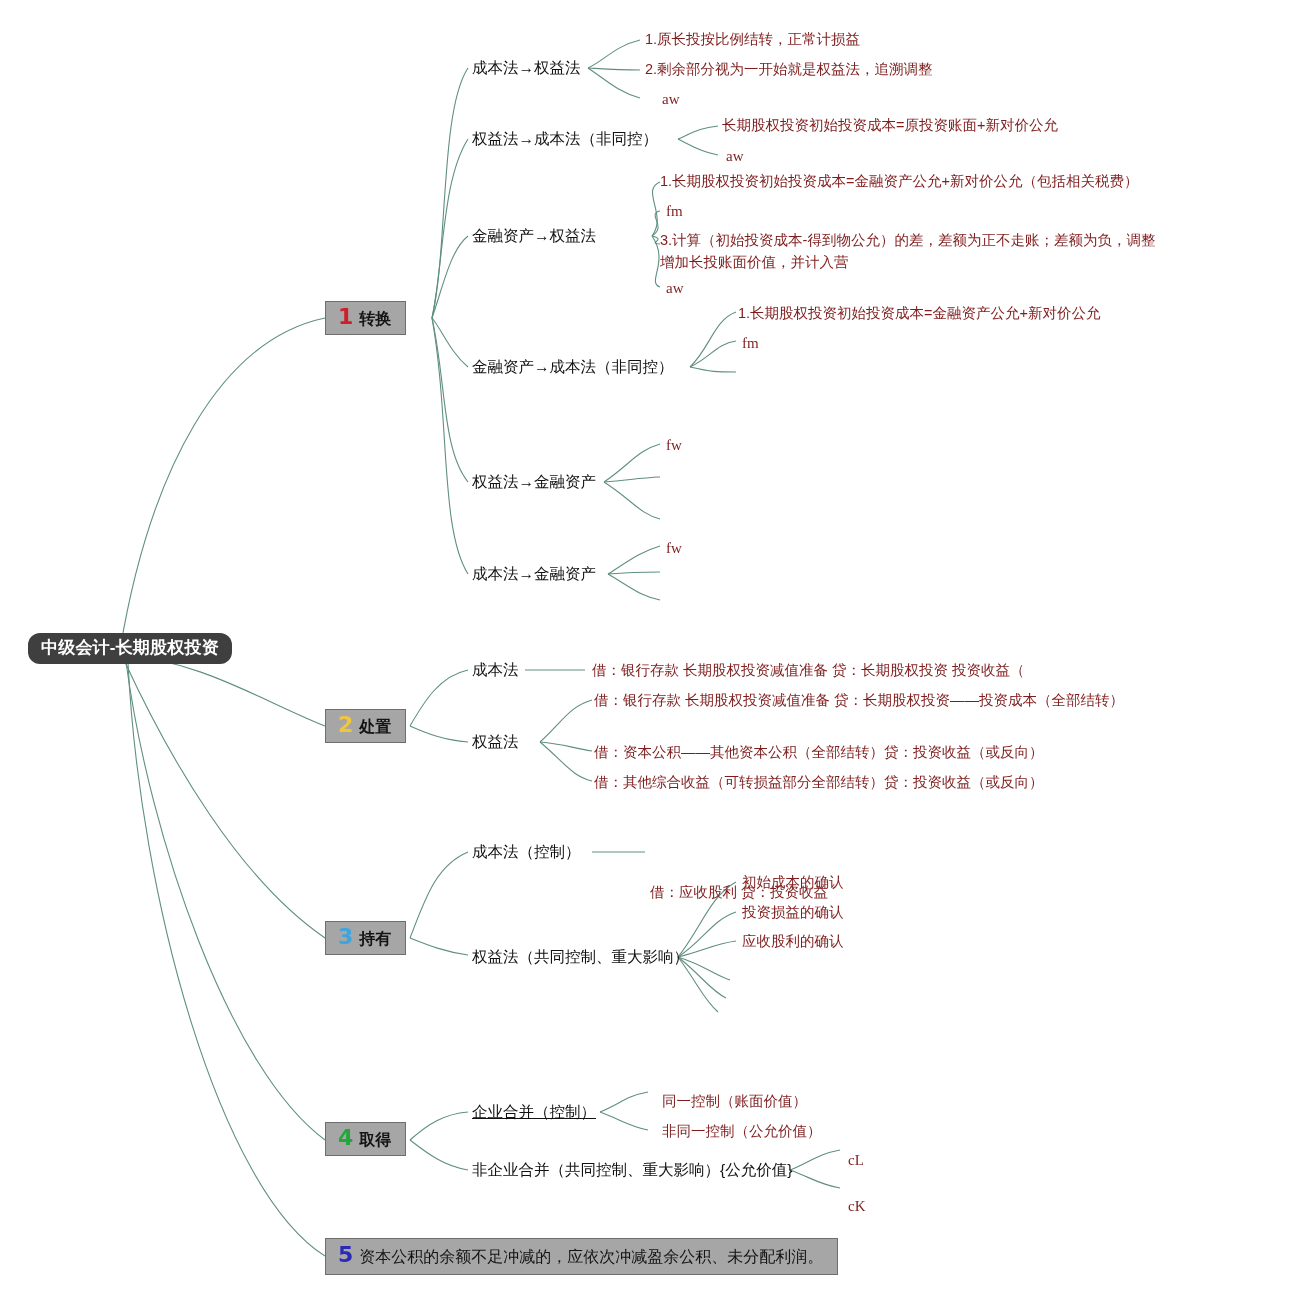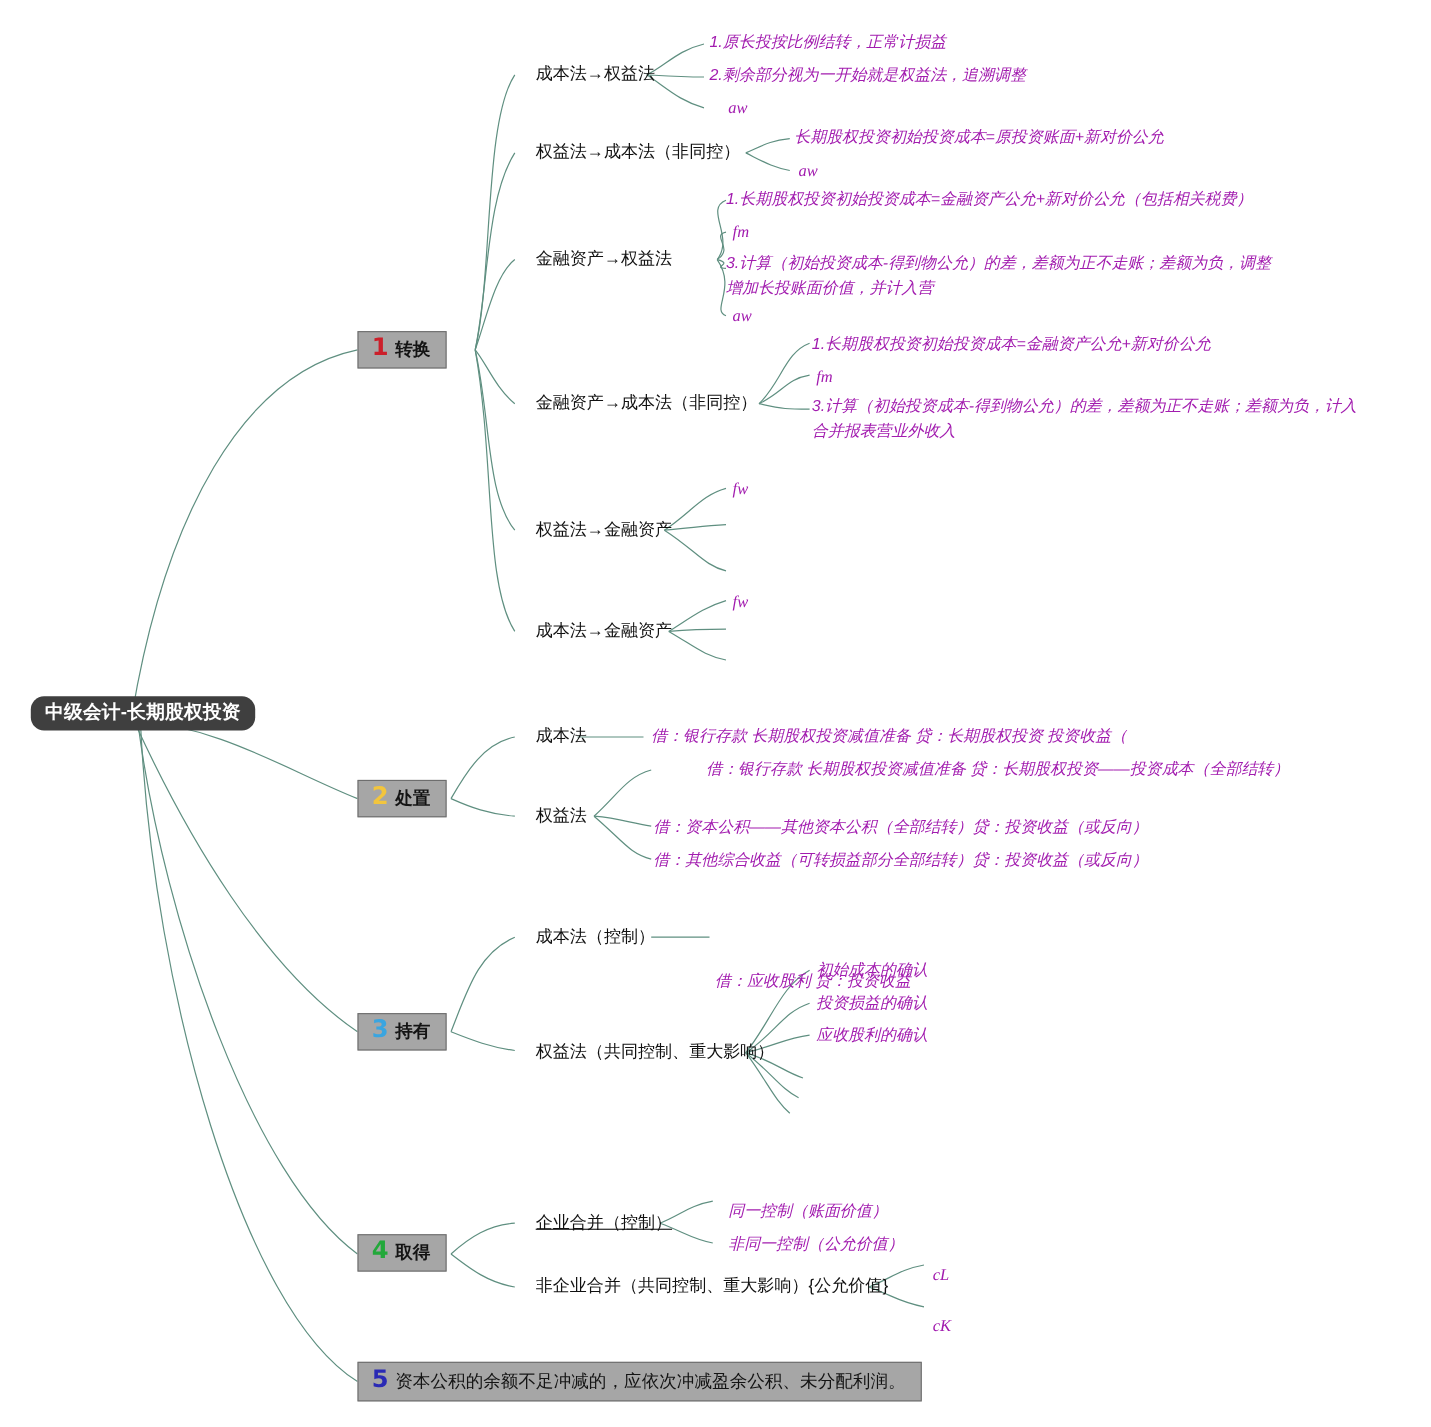--- a/index.html
+++ b/index.html
@@ -66,29 +66,27 @@
     line-height: 1;
   }
   .l1-label { font-weight: 700; }
 
   
   .l2-node {
     font-size: 15.5px;
     white-space: nowrap;
     line-height: 1.35;
     color: #111111;
-    margin-left: 15px;
   }
 
   
   .l3-node {
     font-size: 14.5px;
     line-height: 1.5;
-    color: #a21caf;
-    font-style: italic;
+    color: #7f1d1d;
   }
   .l3-node.latin {
     font-family: "Liberation Serif", "DejaVu Serif", serif;
     font-size: 15px;
   }
   .l3-node.wrap2 { white-space: normal; }
   .l3-node.nowrap { white-space: nowrap; }
 
   
   .note-node {
@@ -201,38 +199,37 @@
 
   <div class="node l2-node" style="left:472px; top:226px;">金融资产→权益法</div>
   <div class="node l3-node nowrap" style="left:660px; top:171px;">1.长期股权投资初始投资成本=金融资产公允+新对价公允（包括相关税费）</div>
   <div class="node l3-node latin nowrap" style="left:666px; top:200px;">fm</div>
   <div class="node l3-node wrap2" style="left:660px; top:230px; width:512px;">3.计算（初始投资成本-得到物公允）的差，差额为正不走账；差额为负，调整 增加长投账面价值，并计入营</div>
   <div class="node l3-node latin nowrap" style="left:666px; top:277px;">aw</div>
 
   <div class="node l2-node" style="left:472px; top:357px;">金融资产→成本法（非同控）</div>
   <div class="node l3-node nowrap" style="left:738px; top:303px;">1.长期股权投资初始投资成本=金融资产公允+新对价公允</div>
   <div class="node l3-node latin nowrap" style="left:742px; top:332px;">fm</div>
-  <div class="node l3-node wrap2" style="left:738px; top:360px; width:500px;">3.计算（初始投资成本-得到物公允）的差，差额为正不走账；差额为负，计入合并报表营业外收入</div>
 
   <div class="node l2-node" style="left:472px; top:472px;">权益法→金融资产</div>
   <div class="node l3-node latin nowrap" style="left:666px; top:434px;">fw</div>
 
   <div class="node l2-node" style="left:472px; top:564px;">成本法→金融资产</div>
   <div class="node l3-node latin nowrap" style="left:666px; top:537px;">fw</div>
 
   <div class="node l1-node" style="left:325px; top:709px;">
     <span class="l1-num" style="color:#f2c53d;">2</span>
     <span class="l1-label">处置</span>
   </div>
 
   <div class="node l2-node" style="left:472px; top:660px;">成本法</div>
   <div class="node l3-node nowrap" style="left:592px; top:660px;">借：银行存款 长期股权投资减值准备 贷：长期股权投资 投资收益（</div>
 
   <div class="node l2-node" style="left:472px; top:732px;">权益法</div>
-  <div class="node l3-node wrap2" style="left:594px; top:690px; width:538px;margin-left:48px;">借：银行存款 长期股权投资减值准备 贷：长期股权投资——投资成本（全部结转）</div>
+  <div class="node l3-node wrap2" style="left:594px; top:690px; width:538px;">借：银行存款 长期股权投资减值准备 贷：长期股权投资——投资成本（全部结转）</div>
   <div class="node l3-node nowrap" style="left:594px; top:742px;">借：资本公积——其他资本公积（全部结转）贷：投资收益（或反向）</div>
   <div class="node l3-node nowrap" style="left:594px; top:772px;">借：其他综合收益（可转损益部分全部结转）贷：投资收益（或反向）</div>
 
   <div class="node l1-node" style="left:325px; top:921px;">
     <span class="l1-num" style="color:#3aa5e0;">3</span>
     <span class="l1-label">持有</span>
   </div>
 
   <div class="node l2-node" style="left:472px; top:842px;">成本法（控制）</div>
   <div class="node l3-node nowrap" style="left:650px; top:842px;margin-top:40px;">借：应收股利 贷：投资收益</div>

